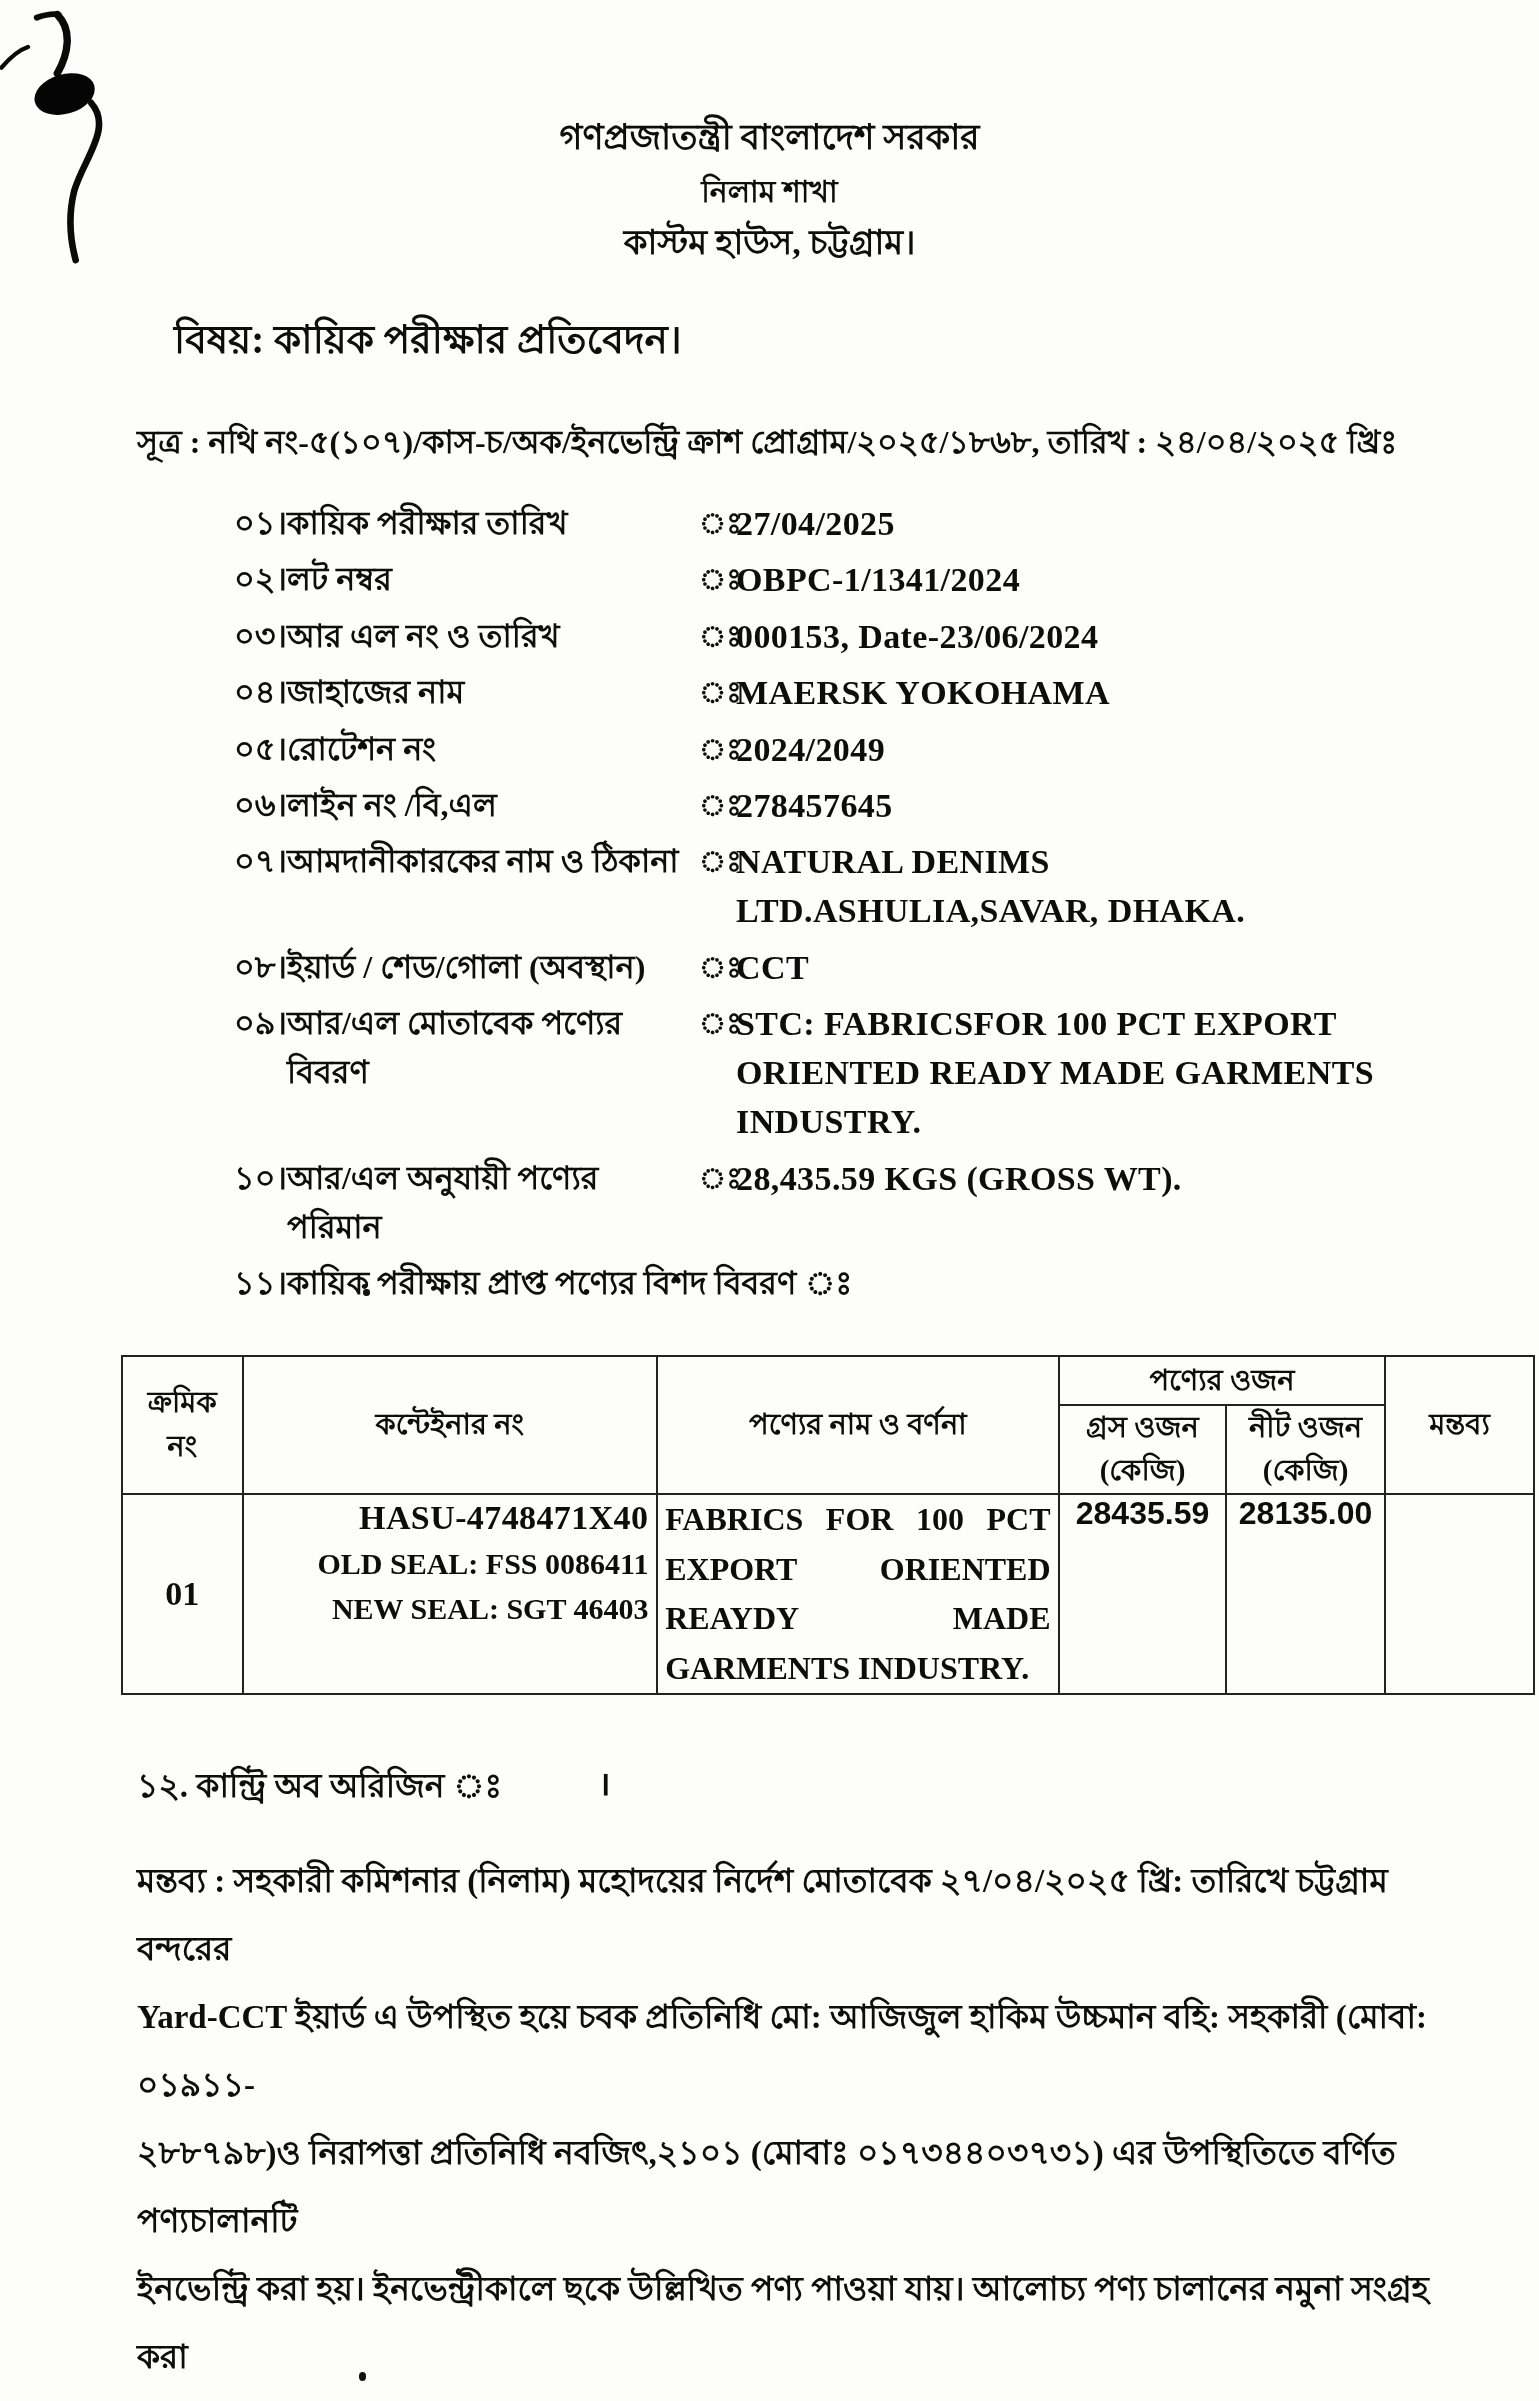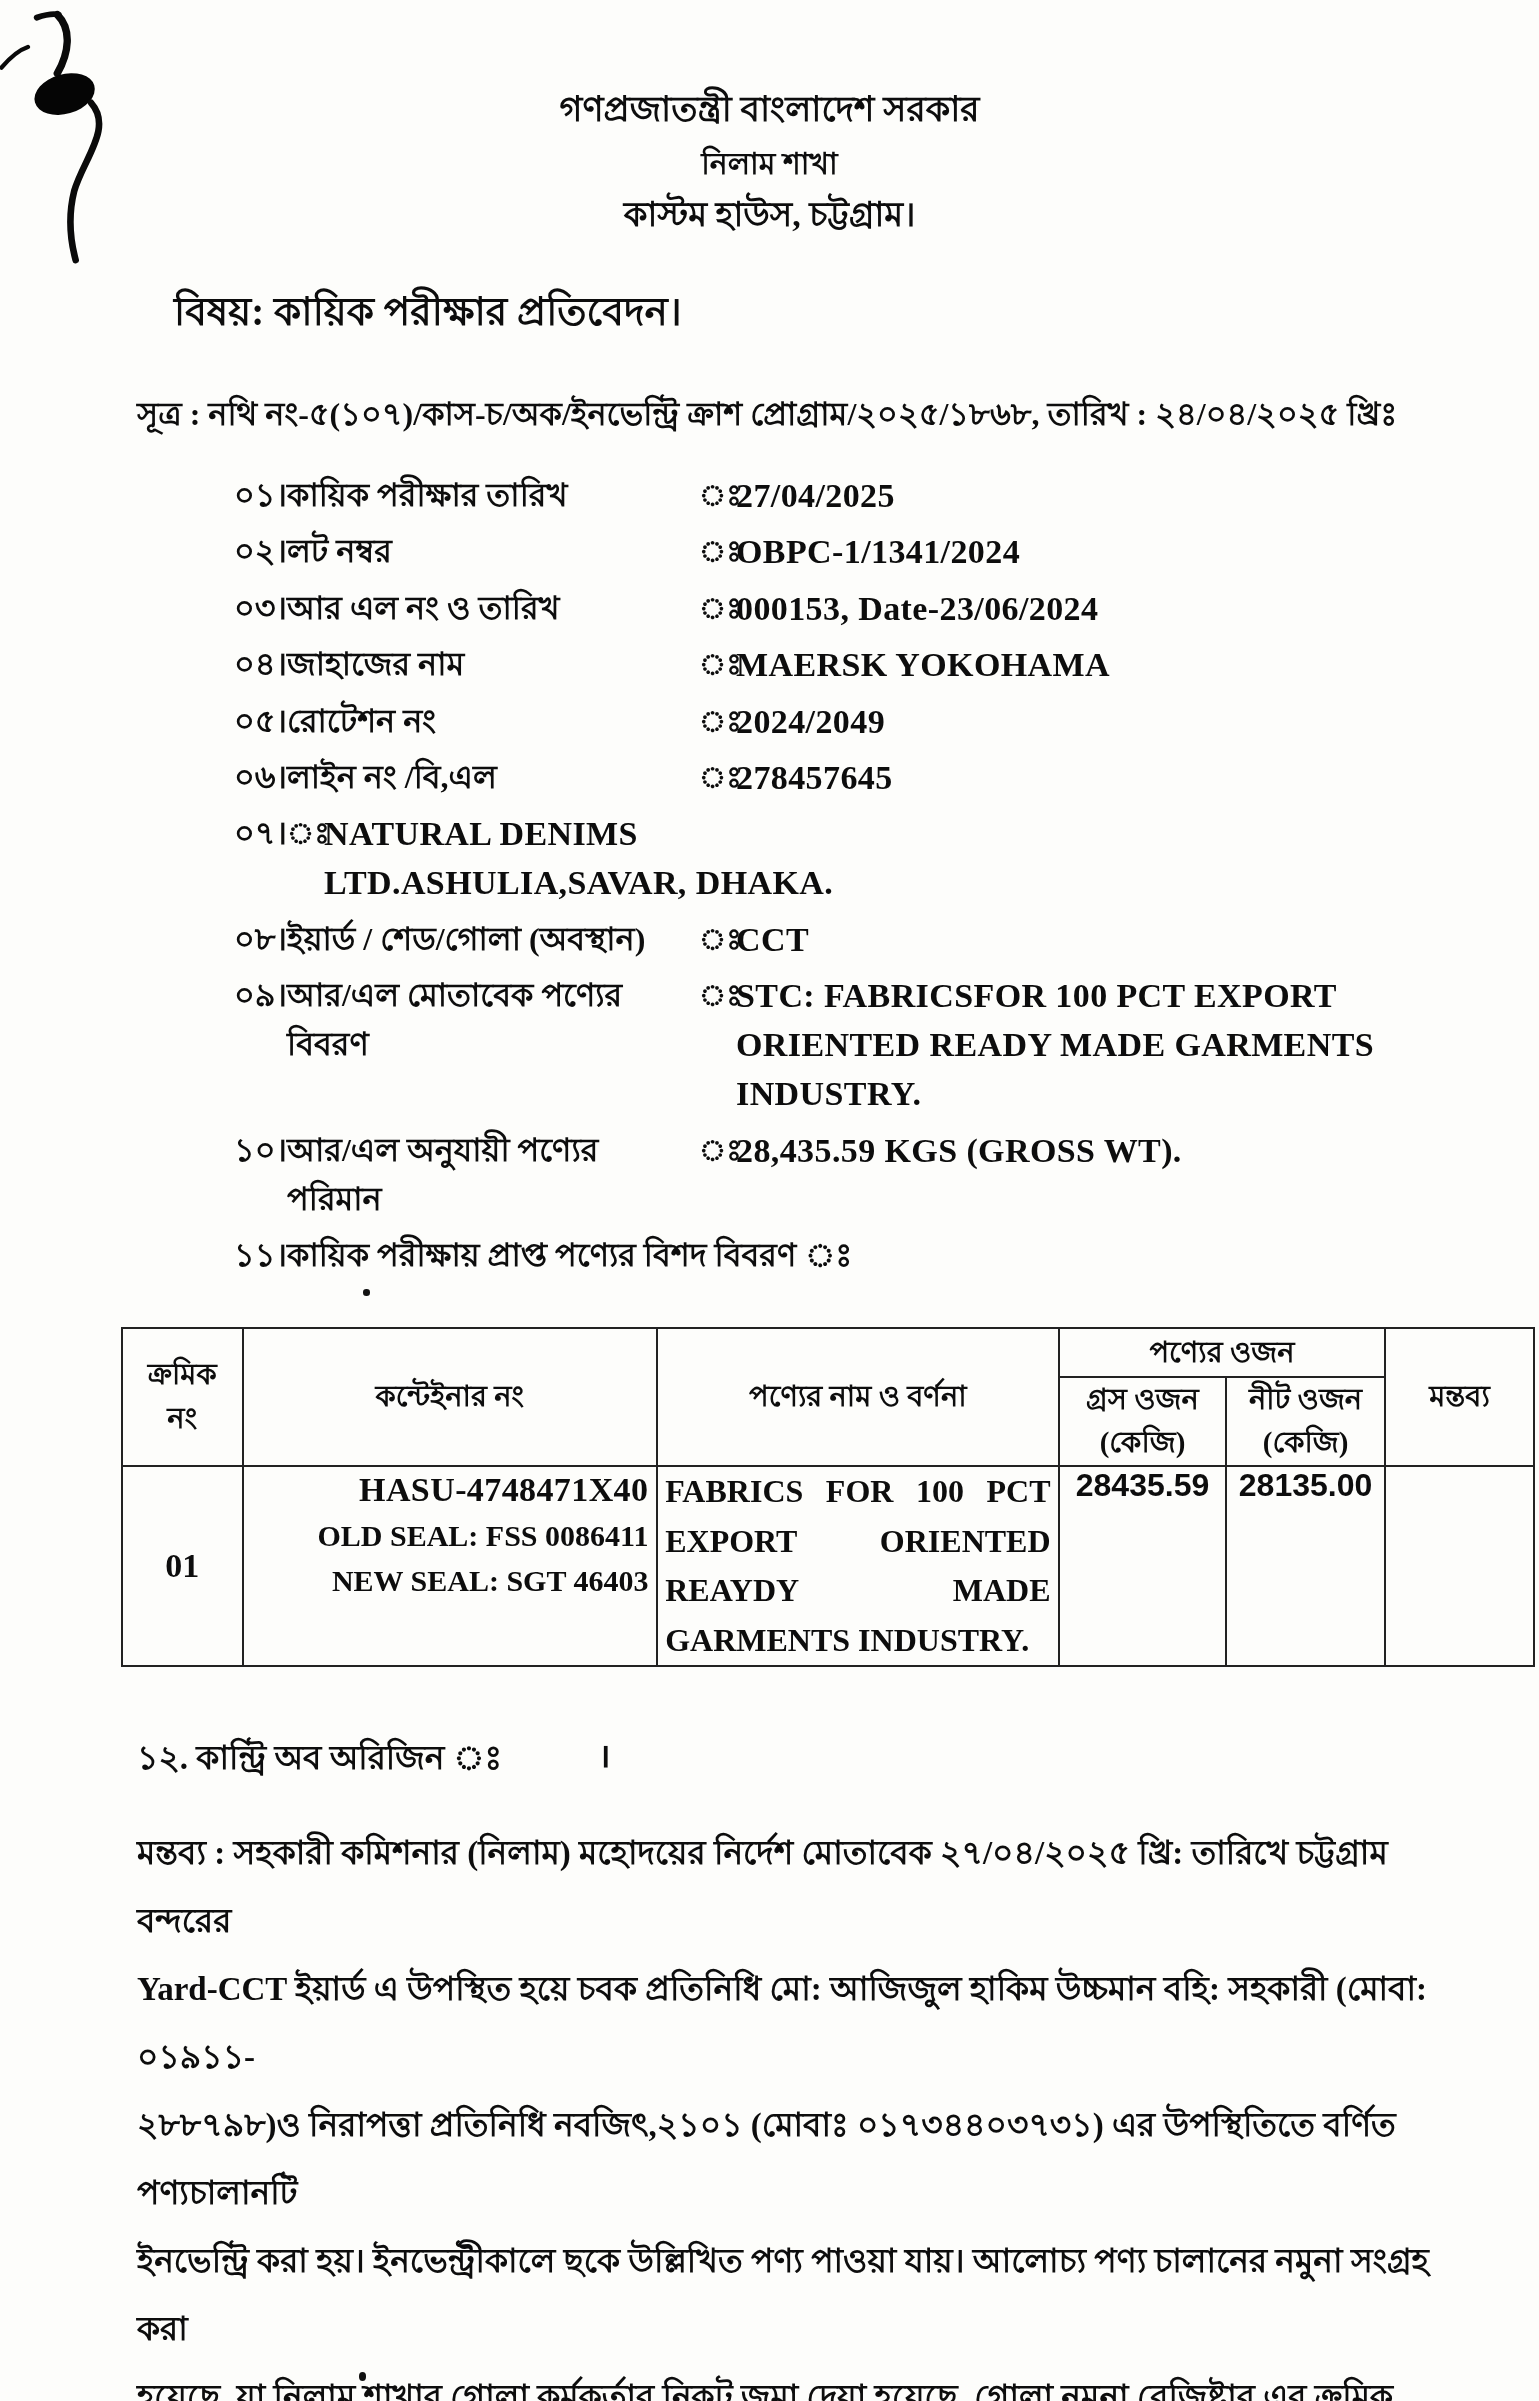--- a/index.html
+++ b/index.html
@@ -7,21 +7,21 @@
     position:relative;
     width:1539px;height:2401px;
     margin:0 auto;
     background:#fdfdfb;
     color:#0d0d0d;
     font-family:"Liberation Serif","DejaVu Serif",serif;
     font-weight:700;
     overflow:hidden;
   }
   .ink{position:absolute;top:10.3px;left:0;}
-  .header{padding-top:92px;text-align:center;}
+  .header{padding-top:120px;text-align:center;}
   .h1{font-size:35px;line-height:1;}
   .h2{font-size:30px;line-height:1;margin-top:22px;}
   .h3{font-size:34px;line-height:1;margin-top:19px;}
   .subject{margin:49px 0 0 174px;font-size:39px;}
   .reference{margin:43px 0 0 137px;font-size:32px;}
   .list{margin:28px 0 0 169px;}
   .row{display:flex;align-items:flex-start;margin-top:7.4px;font-size:32px;line-height:49px;}
   .no{width:118px;flex:0 0 auto;text-align:right;}
   .label{width:412px;flex:0 0 auto;}
   .colon{width:37px;flex:0 0 auto;font-size:29px;}
@@ -115,20 +115,21 @@
 
     <div class="row">
       <span class="no">০৬।</span>
       <span class="label">লাইন নং /বি,এল</span>
       <span class="colon">ঃ</span>
       <span class="value">278457645</span>
     </div>
 
     <div class="row">
       <span class="no">০৭।</span>
+      <span class="label">আমদানীকারকের নাম ও ঠিকানা</span>
       <span class="colon">ঃ</span>
       <span class="value">NATURAL DENIMS
 LTD.ASHULIA,SAVAR, DHAKA.</span>
     </div>
 
     <div class="row">
       <span class="no">০৮।</span>
       <span class="label">ইয়ার্ড / শেড/গোলা (অবস্থান)</span>
       <span class="colon">ঃ</span>
       <span class="value">CCT</span>

